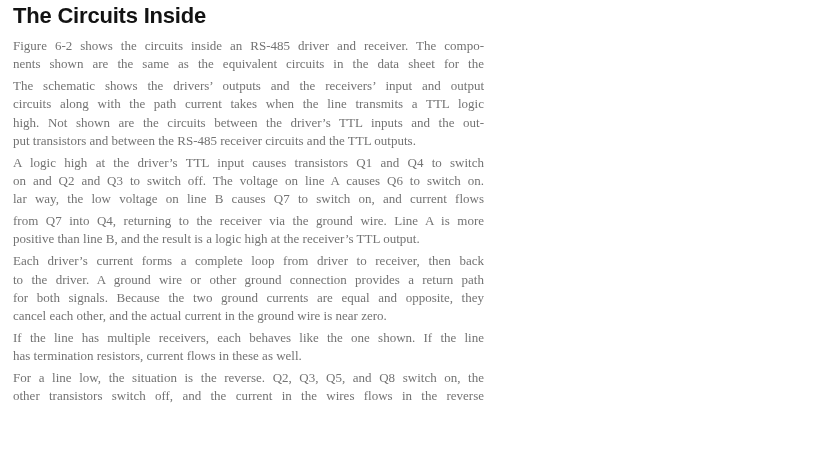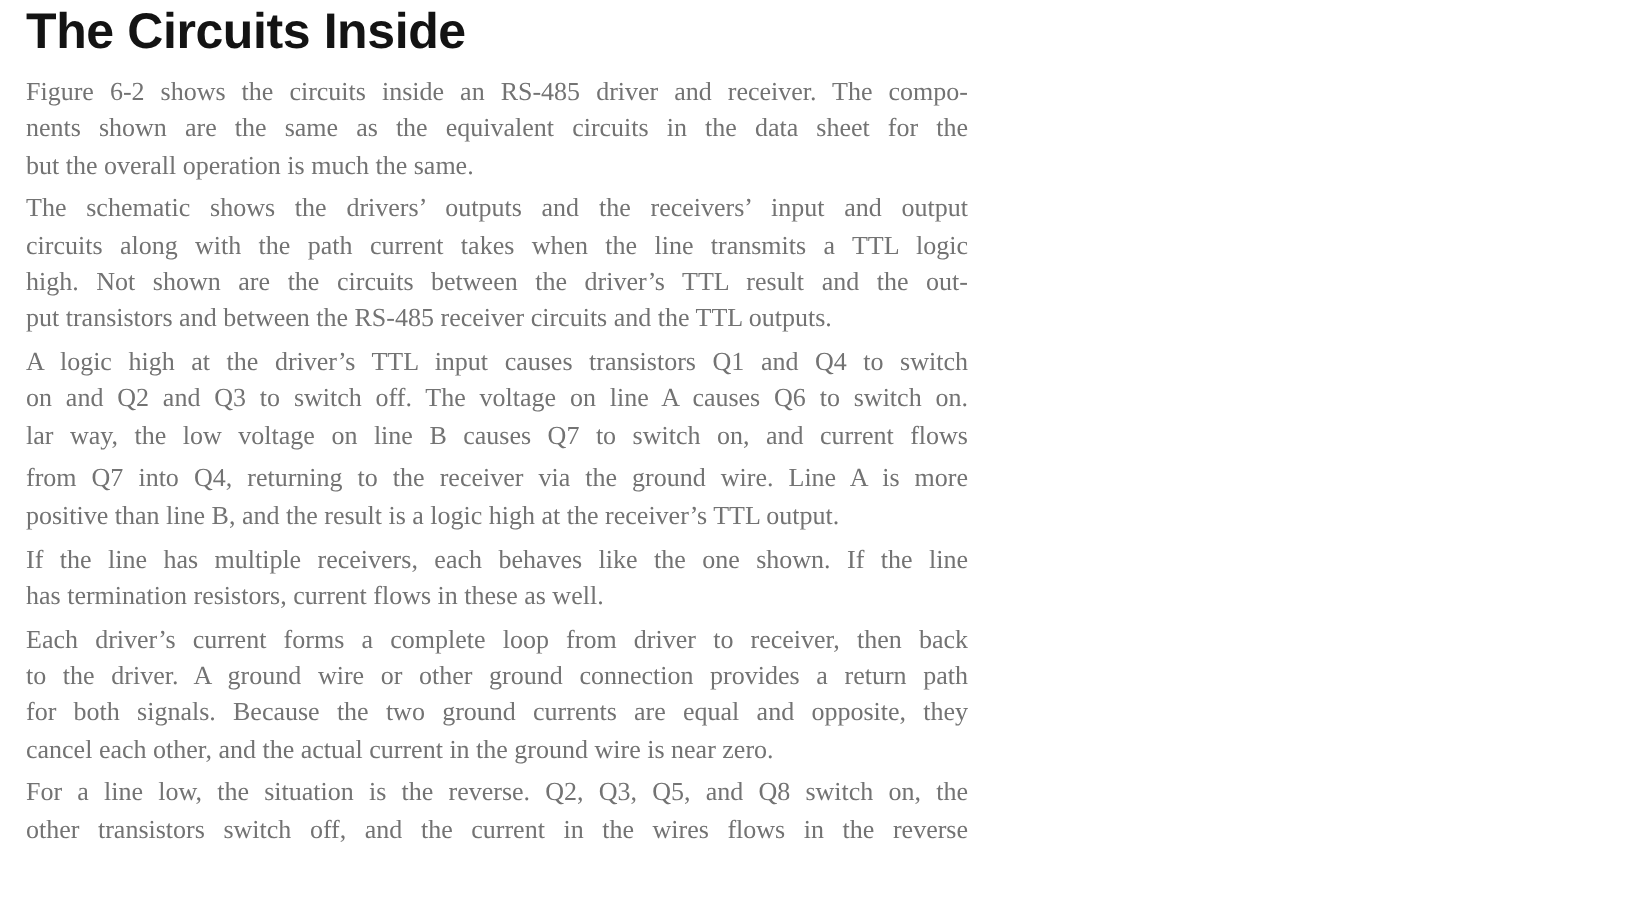--- a/index.html
+++ b/index.html
@@ -15,21 +15,21 @@
     height: 460px;
     background: #ffffff;
     padding: 6px 0 0 13px;
   }
   .text-column {
     width: 471px;
   }
   .heading {
     font-family: "Liberation Sans", sans-serif;
     font-weight: bold;
-    font-size: 25px;
+    font-size: 22px;
     line-height: 20px;
     color: #131313;
     letter-spacing: -0.2px;
     margin-bottom: 11px;
   }
   .body-copy {
     font-family: "Liberation Serif", serif;
     font-size: 13px;
     line-height: 18.3px;
     color: #737373;
@@ -49,46 +49,45 @@
 </head>
 <body>
 
 <div class="page">
   <div class="text-column">
     <h1 class="heading">The Circuits Inside</h1>
     <div class="body-copy">
         <div class="para">
           <div class="line">Figure 6-2 shows the circuits inside an RS-485 driver and receiver. The compo-</div>
           <div class="line">nents shown are the same as the equivalent circuits in the data sheet for the</div>
-          <div class="line line-last">but the overall operation is much the same.</div>
         </div>
         <div class="para">
           <div class="line">The schematic shows the drivers’ outputs and the receivers’ input and output</div>
           <div class="line">circuits along with the path current takes when the line transmits a TTL logic</div>
-          <div class="line">high. Not shown are the circuits between the driver’s TTL result and the out-</div>
+          <div class="line">high. Not shown are the circuits between the driver’s TTL inputs and the out-</div>
           <div class="line line-last">put transistors and between the RS-485 receiver circuits and the TTL outputs.</div>
         </div>
         <div class="para">
           <div class="line">A logic high at the driver’s TTL input causes transistors Q1 and Q4 to switch</div>
           <div class="line">on and Q2 and Q3 to switch off. The voltage on line A causes Q6 to switch on.</div>
           <div class="line">lar way, the low voltage on line B causes Q7 to switch on, and current flows</div>
         </div>
         <div class="para">
           <div class="line">from Q7 into Q4, returning to the receiver via the ground wire. Line A is more</div>
           <div class="line line-last">positive than line B, and the result is a logic high at the receiver’s TTL output.</div>
         </div>
         <div class="para">
-          <div class="line">If the line has multiple receivers, each behaves like the one shown. If the line</div>
-          <div class="line line-last">has termination resistors, current flows in these as well.</div>
-        </div>
-        <div class="para">
           <div class="line">Each driver’s current forms a complete loop from driver to receiver, then back</div>
           <div class="line">to the driver. A ground wire or other ground connection provides a return path</div>
           <div class="line">for both signals. Because the two ground currents are equal and opposite, they</div>
           <div class="line line-last">cancel each other, and the actual current in the ground wire is near zero.</div>
+        </div>
+        <div class="para">
+          <div class="line">If the line has multiple receivers, each behaves like the one shown. If the line</div>
+          <div class="line line-last">has termination resistors, current flows in these as well.</div>
         </div>
         <div class="para">
           <div class="line">For a line low, the situation is the reverse. Q2, Q3, Q5, and Q8 switch on, the</div>
           <div class="line">other transistors switch off, and the current in the wires flows in the reverse</div>
         </div>
       </div>
   </div>
 </div>
 
 </body></html>

